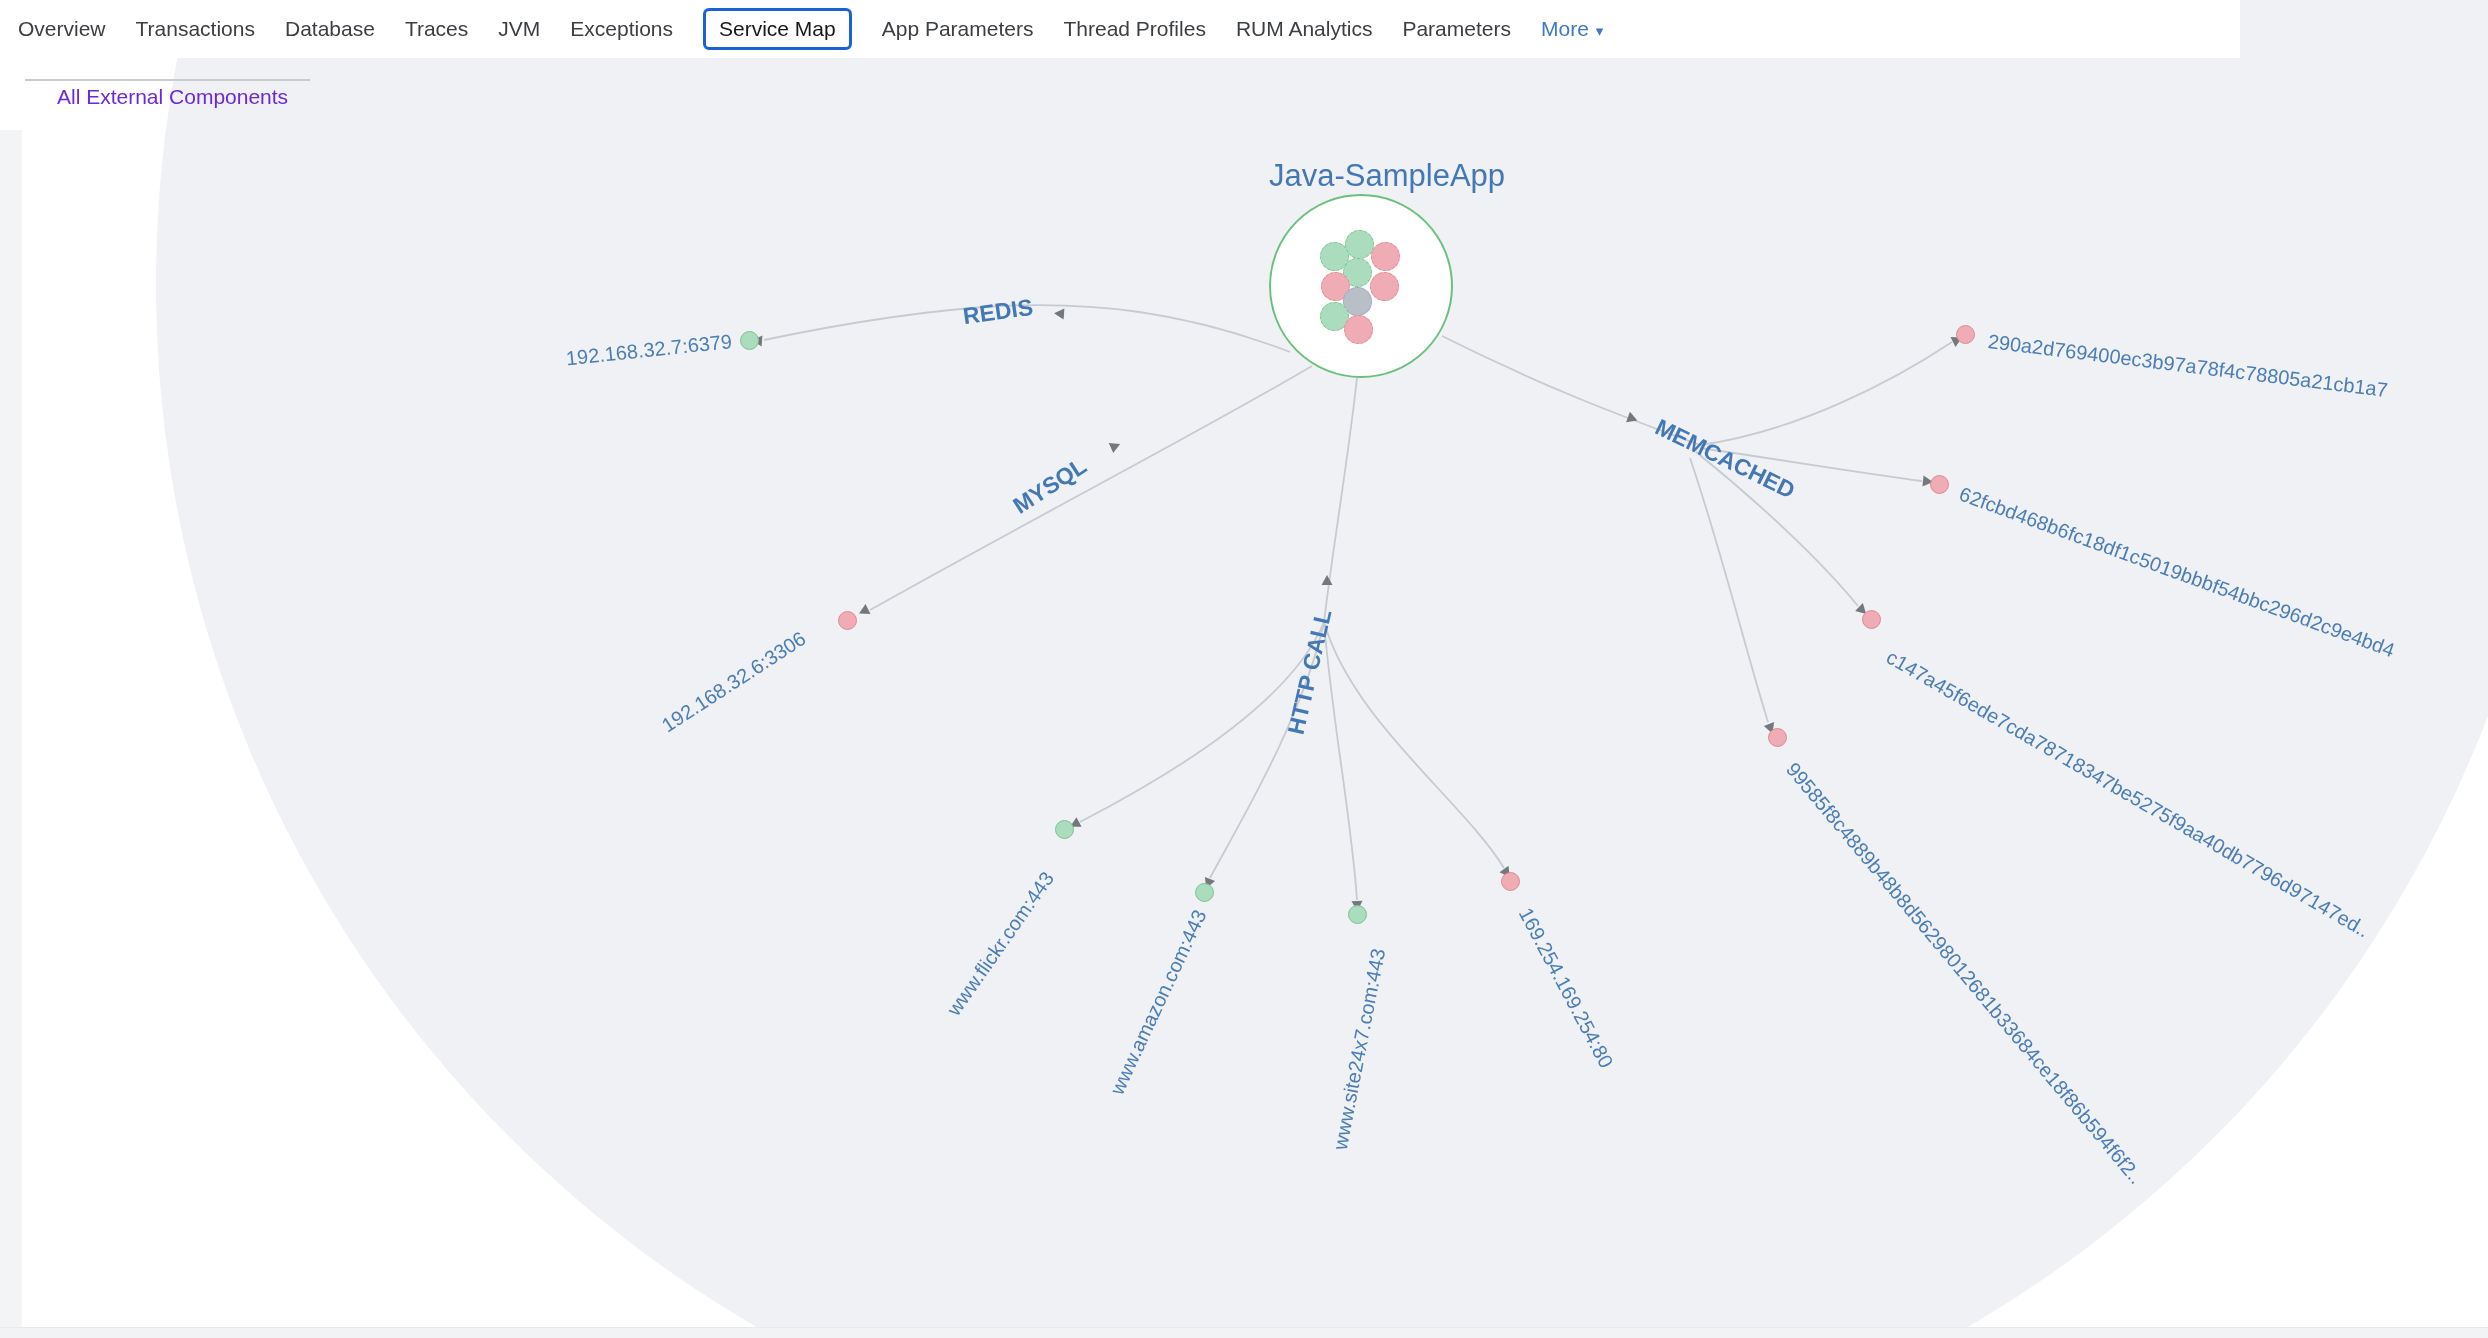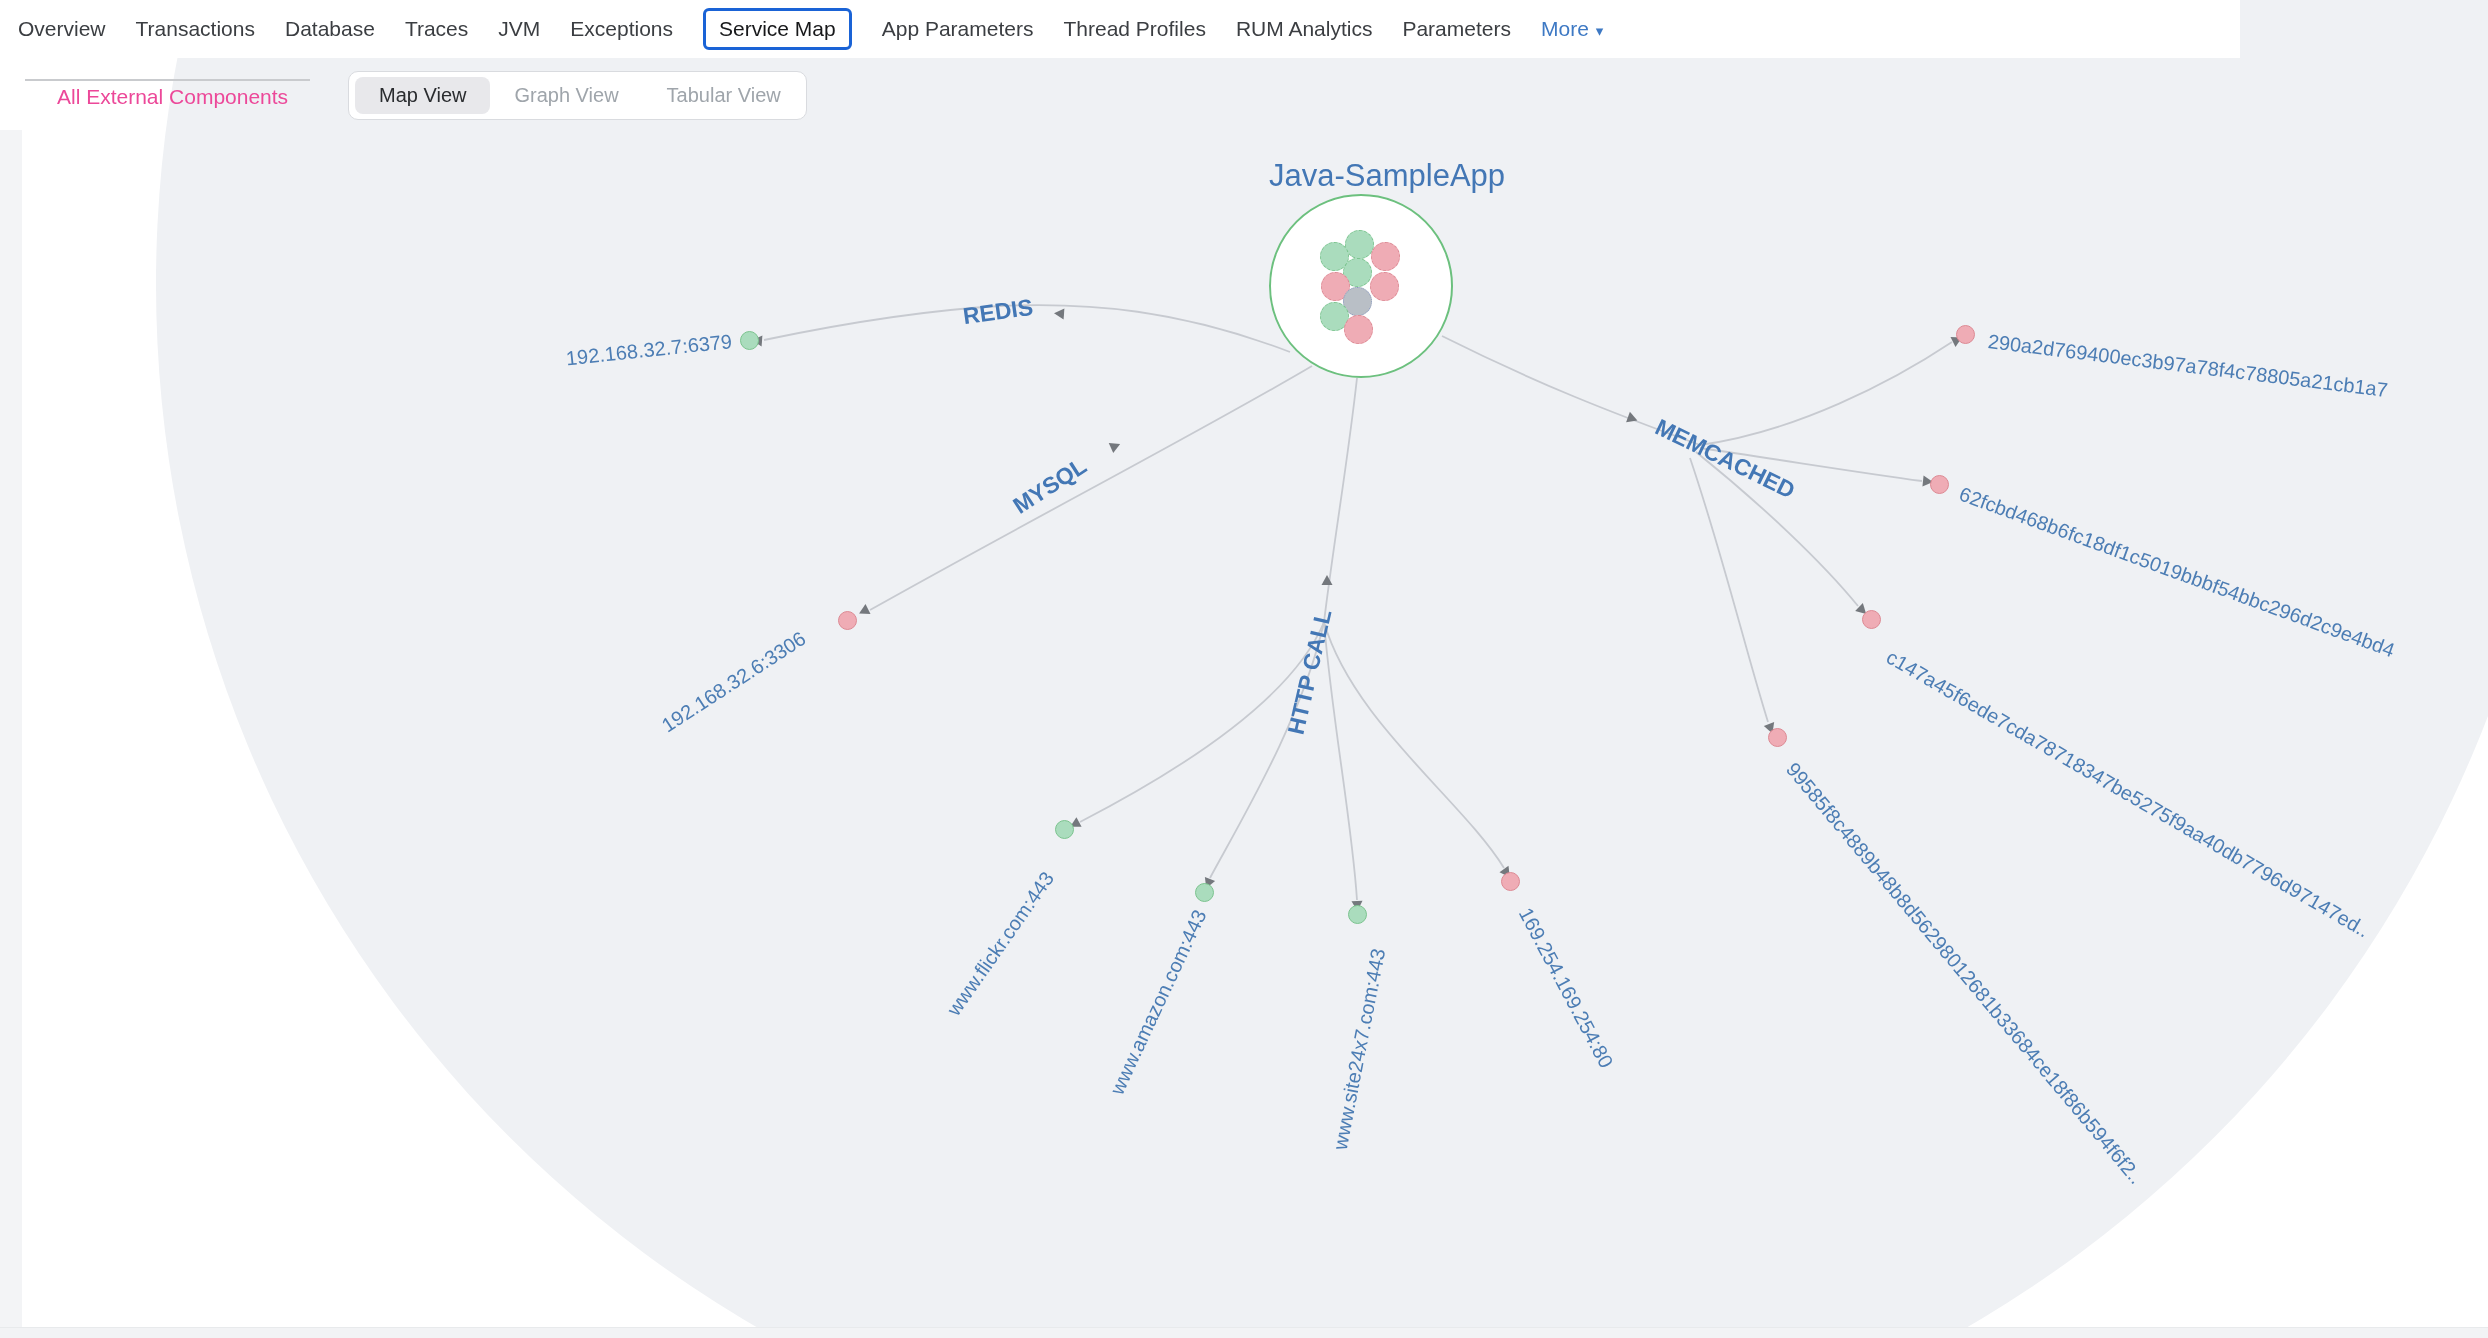--- a/index.html
+++ b/index.html
@@ -9,21 +9,21 @@
   #topnav{position:absolute;left:0;top:0;width:2240px;height:58px;background:#fff;z-index:6;
           display:flex;align-items:center;gap:30px;padding-left:18px;box-sizing:border-box;}
   .nav-item{font-size:21px;color:#3b3e42;white-space:nowrap;cursor:pointer;}
   .nav-item.active{border:3px solid var(--accent);padding:6px 13px;border-radius:6px;color:#17181a;background:#fff;}
   .nav-item.more{color:var(--link-blue);display:flex;align-items:center;gap:7px;}
   .nav-item.more .caret{font-size:15px;line-height:1;transform:translateY(1px);}
 
   
   #subheader{position:absolute;left:0;top:48px;width:2488px;height:82px;z-index:6;}
   #tabline{position:absolute;left:25px;top:31px;width:285px;height:2px;background:#c9cbce;}
-  #subtitle{position:absolute;left:57px;top:37px;font-size:21px;color:#ec4899;white-space:nowrap;}
+  #subtitle{position:absolute;left:57px;top:37px;font-size:21px;color:#6d28d9;white-space:nowrap;}
   #viewtoggle{position:absolute;left:348px;top:23px;width:459px;height:49px;background:#fff;
               border:1.5px solid #d9dbdf;border-radius:10px;box-sizing:border-box;
               display:flex;align-items:center;justify-content:space-between;padding:0 6px;}
   .view-tab{font-size:20px;color:#9fa5ab;padding:7px 24px;border-radius:8px;white-space:nowrap;cursor:pointer;}
   .view-tab.selected{background:var(--selected-tab-bg);color:#2a2c2f;}
 
   
   #bigcircle{position:absolute;left:156px;top:-922px;width:2412px;height:2412px;border-radius:50%;
              background:var(--circle-bg);z-index:0;}
   #leftgutter{position:absolute;left:0;top:130px;width:22px;height:1197px;background:#f3f4f6;z-index:1;}
@@ -78,25 +78,20 @@
     <div class="nav-item">Parameters</div>
     <div class="nav-item more">
       <span>More</span>
       <span class="caret">▾</span>
     </div>
   </div>
 
   <div id="subheader">
     <div id="tabline"></div>
     <div id="subtitle">All External Components</div>
-    <div id="viewtoggle">
-      <div class="view-tab selected">Map View</div>
-      <div class="view-tab">Graph View</div>
-      <div class="view-tab">Tabular View</div>
-    </div>
   </div>
 
   <svg id="edges" width="2488" height="1338" viewBox="0 0 2488 1338">
 
     <path class="edge" d="M1290,352 C1180,310 1090,302 1000,306 C930,310 850,322 764,340"></path>
 
     <path class="edge" d="M1312,366 C1200,432 1030,520 870,610"></path>
 
     <path class="edge" d="M1357,378 C1348,460 1334,540 1324,622"></path>
     <path class="edge" d="M1324,622 C1290,705 1165,778 1080,822"></path>

